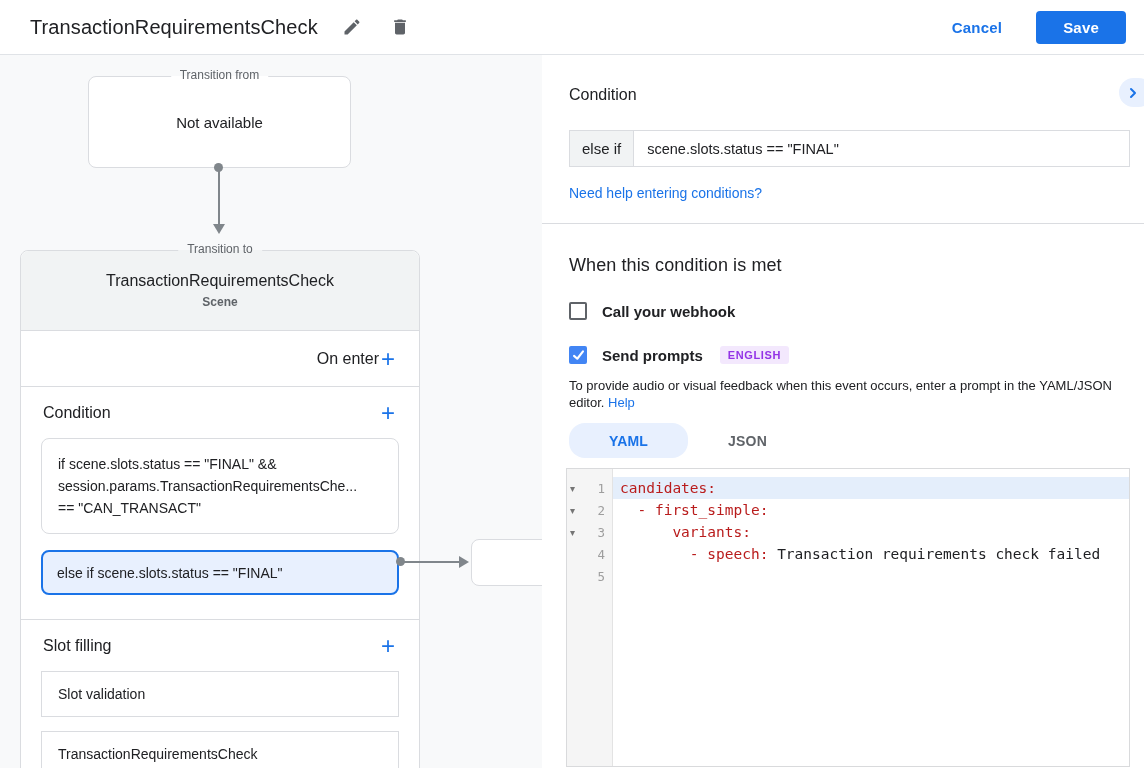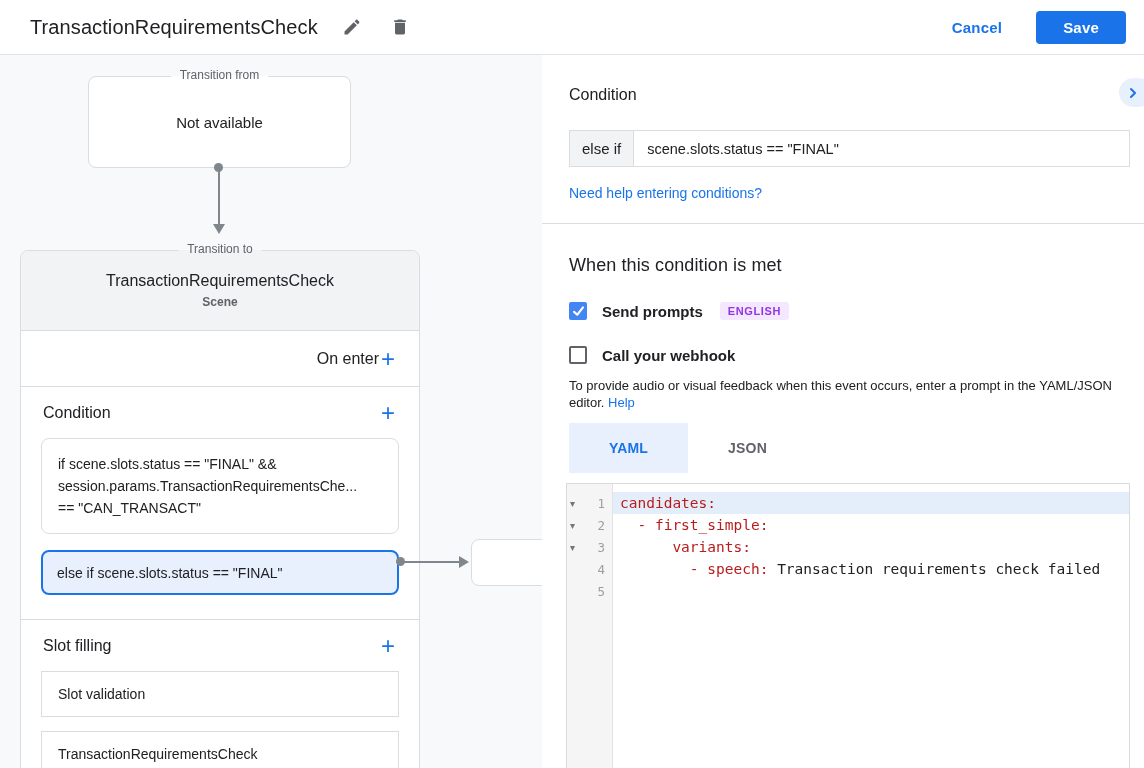--- a/index.html
+++ b/index.html
@@ -127,22 +127,22 @@
   }
   .check-label { font-size:15px; font-weight:600; color:#202124; }
   .badge {
     background:#f3e8fd; color:#9334e6; font-size:11px; font-weight:700;
     letter-spacing:.6px; padding:3px 8px; border-radius:3px; margin-left:2px;
   }
   .desc { margin-top:13px; font-size:13px; line-height:17px; color:#202124; max-width:578px; }
   .desc .link { font-size:13px; }
   .tabs { margin-top:12px; display:flex; }
   .tab {
-    width:119px; height:50px; display:flex; align-items:center; justify-content:center;
-    font-size:14px; font-weight:600; color:#5f6368; cursor:pointer; letter-spacing:.2px;
+    width:119px; height:35px; display:flex; align-items:center; justify-content:center;
+    font-size:14px; font-weight:600; color:#5f6368; cursor:pointer; letter-spacing:.2px;border-radius:16px;
   }
   .tab.active { background:#e8f0fe; color:#1a73e8; }
   
   .editor {
     margin:10px 0 0 -3px; width:564px; height:299px;
     border:1px solid #d9dadc; display:flex; background:#fff; overflow:hidden;
   }
   .gutter {
     width:46px; flex:none; background:#f5f5f5; border-right:1px solid #e3e3e3; padding-top:8px;
   }
@@ -262,34 +262,34 @@
           <a class="link">Need help entering conditions?</a>
         </div>
       </div>
 
       <div class="divider"></div>
 
       <div class="panel-lower">
         <h2 class="section-heading">When this condition is met</h2>
 
         <label class="check-row">
+          <span class="checkbox"></span>
+          <span class="check-label">Call your webhook</span>
+        </label>
+
+        <label class="check-row">
           <span class="checkbox checked">
             <svg width="13" height="13" viewBox="0 0 16 16" fill="none" stroke="#ffffff" stroke-width="2.6" stroke-linecap="round" stroke-linejoin="round">
                 <path d="M2.5 8.5l4 3.5 7-9"></path>
               </svg>
           </span>
           <span class="check-label">Send prompts</span>
           <span class="badge">ENGLISH</span>
         </label>
 
-        <label class="check-row">
-          <span class="checkbox"></span>
-          <span class="check-label">Call your webhook</span>
-        </label>
-
         <p class="desc"><span>To provide audio or visual feedback when this event occurs, enter a prompt in the YAML/JSON editor.</span> <a class="link">Help</a></p>
 
         <div class="tabs">
           <div class="tab active">YAML</div>
           <div class="tab">JSON</div>
         </div>
 
         <div class="editor">
           <div class="gutter">
             <div class="g-row">

